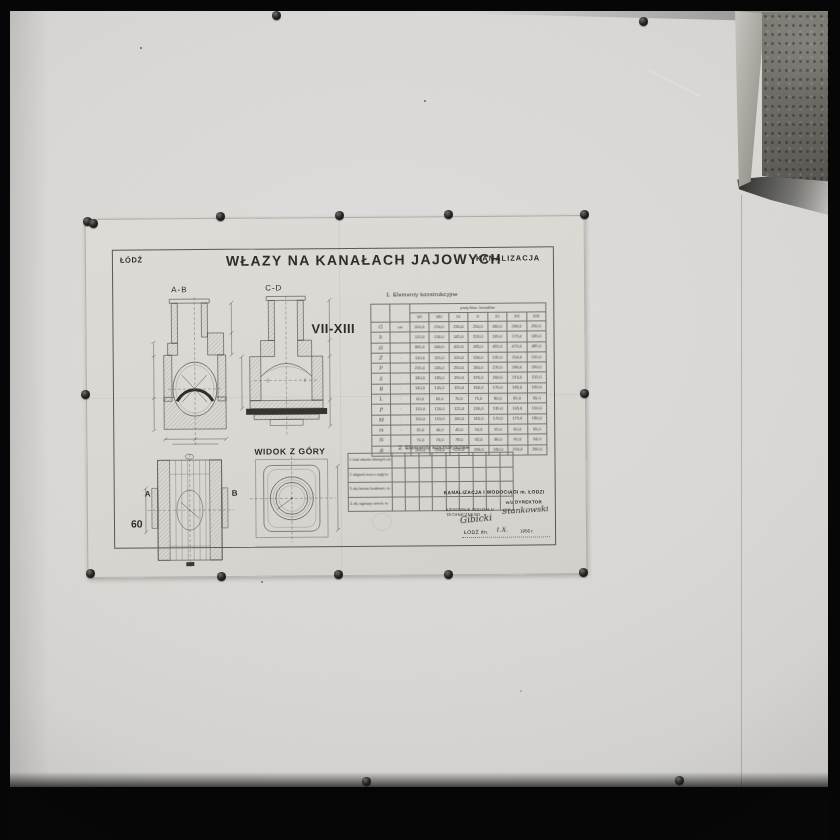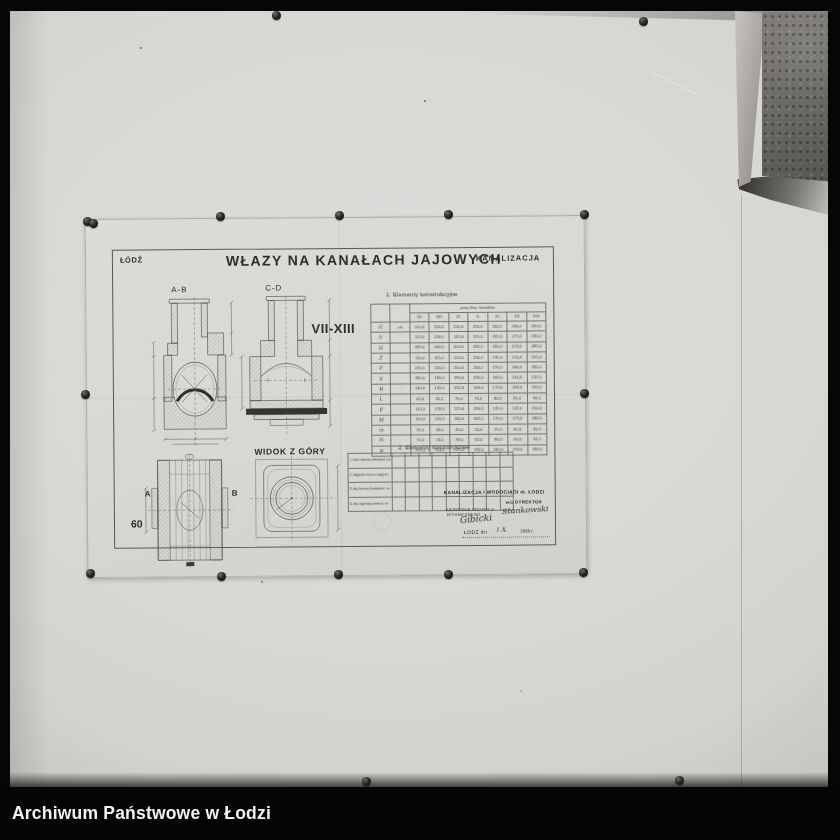--- a/index.html
+++ b/index.html
@@ -496,23 +496,20 @@
       <span class="sig s-hand" style="left:52px;top:39px;font-size:6px;">1.X.</span>
       <span class="sig s-year" style="left:76px;top:42px;">1956 r.</span>
       <div class="abs" style="left:18px;top:50px;width:88px;border-bottom:0.5px dotted #7a7870;"></div>
     </div>
   </div>
 
   <div class="vignette"></div>
   <div class="border-top"></div>
   <div class="border-left"></div>
   <div class="border-right"></div>
-  <div class="bottom-bar">
-    <span class="label">Archiwum Państwowe w Łodzi</span>
-  </div>
 
 <div class="pin" style="left: 272px; top: 11px;"></div>
     <div class="pin" style="left: 639px; top: 17px;"></div>
     <div class="pin" style="left: 83px; top: 217px;"></div>
     <div class="pin" style="left: 89px; top: 219px;"></div>
     <div class="pin" style="left: 216px; top: 212px;"></div>
     <div class="pin" style="left: 335px; top: 211px;"></div>
     <div class="pin" style="left: 444px; top: 210px;"></div>
     <div class="pin" style="left: 580px; top: 210px;"></div>
     <div class="pin" style="left: 81px; top: 390px;"></div>

